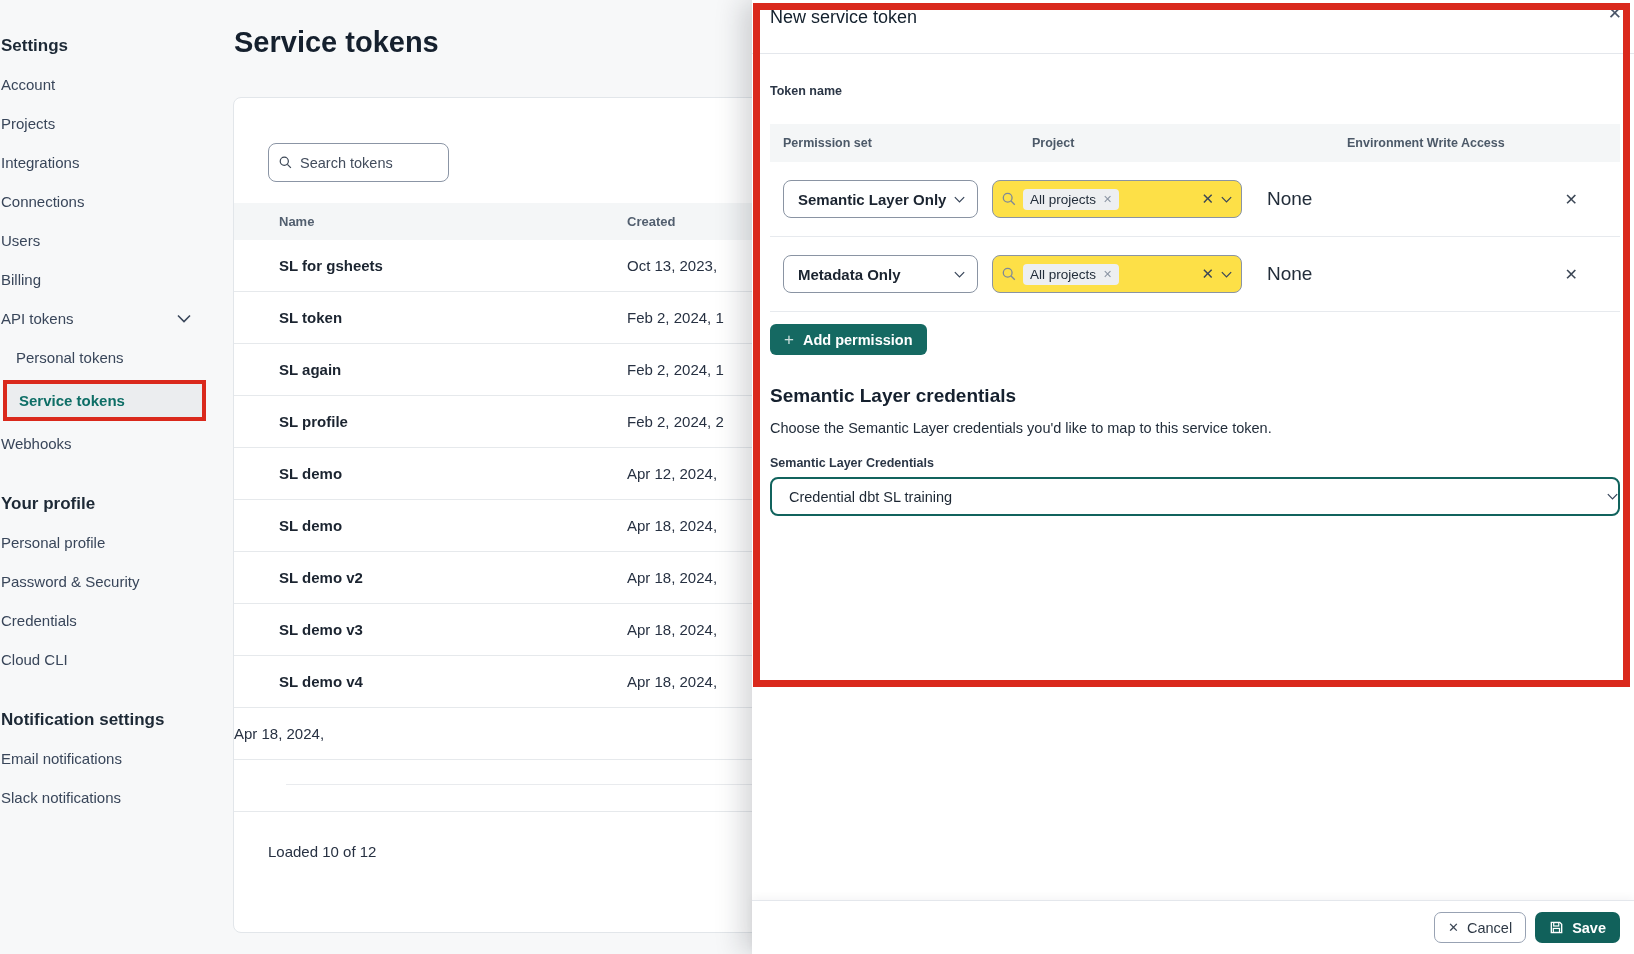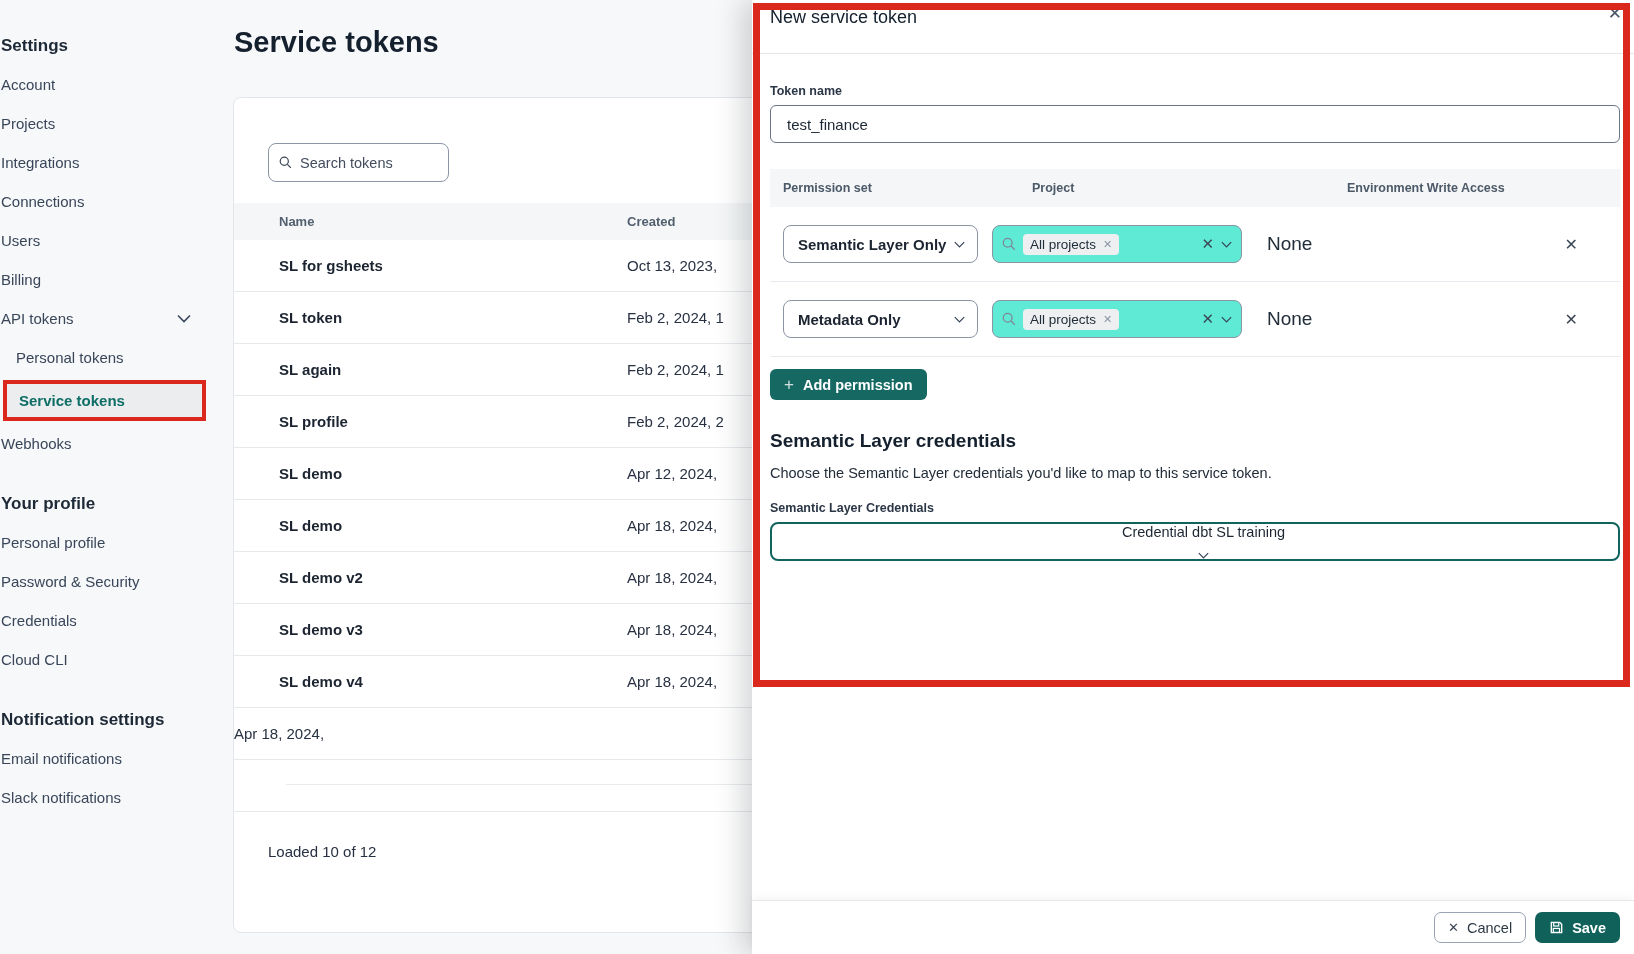--- a/index.html
+++ b/index.html
@@ -81,21 +81,21 @@
   }
   .perm-head .c1 { padding-left:13px; }
   .perm-row { height:75px; align-items:center; border-bottom:1px solid #e7eaee; }
   .perm-row .c1 { padding-left:13px; }
   .perm-select {
     width:195px; height:38px; border:1px solid #8a94a3; border-radius:8px; background:#fff;
     display:flex; align-items:center; justify-content:space-between; padding:0 12px 0 14px;
     font-size:15px; font-weight:bold; color:#1b2430; cursor:pointer;
   }
   .proj-combo {
-    width:250px; height:38px; border:1px solid #8a94a3; border-radius:8px; background:#5eead4;
+    width:250px; height:38px; border:1px solid #8a94a3; border-radius:8px; background:#fde047;
     display:flex; align-items:center; padding:0 9px; gap:7px; cursor:pointer;
   }
   .chip {
     background:#edeff1; border-radius:4px; padding:3px 7px; font-size:13.5px; color:#222d3a;
     display:flex; align-items:center; gap:7px; white-space:nowrap;
   }
   .chip .chip-x { color:#8b95a3; font-size:11px; cursor:pointer; }
   .combo-spacer { flex:1; }
   .xmark { color:#3c4756; font-size:15px; cursor:pointer; }
   .cell-ewa { display:flex; align-items:center; justify-content:space-between; padding-right:42px; }
@@ -107,21 +107,21 @@
     font-size:14.5px; font-weight:bold; font-family:inherit; padding:0 14px;
     display:inline-flex; align-items:center; gap:9px; cursor:pointer;
   }
   .add-btn .plus { font-weight:normal; font-size:17px; color:#cfe0de; }
 
   .sl-heading { margin-top:30px; font-size:19px; font-weight:bold; color:#15202e; }
   .sl-desc { margin-top:13px; font-size:14.5px; color:#222d3a; }
   .sl-select {
     margin-top:7px; height:39px; border:2px solid #11635d; border-radius:8px; background:#fff;
     display:flex; align-items:center; justify-content:space-between; padding:0 0 0 17px;
-    font-size:14.5px; color:#1d2733; cursor:pointer;flex-direction:column;
+    font-size:14.5px; color:#1d2733; cursor:pointer;
   }
 
   .drawer-footer {
     position:absolute; left:0; bottom:0; width:100%; height:54px; background:#fff;
     border-top:1px solid #e4e7ec; display:flex; align-items:center; justify-content:flex-end;
     gap:9px; padding-right:14px; box-shadow:0 -3px 8px rgba(20,30,40,.04);
   }
   .btn-cancel {
     height:31px; background:#fff; border:1px solid #98a2b3; border-radius:7px;
     font-size:14.5px; font-family:inherit; color:#2e3946; padding:0 13px;
@@ -236,21 +236,20 @@
 </section>
 
 <aside class="drawer">
   <div class="drawer-header">
     <div class="drawer-title">New service token</div>
     <div class="drawer-close">✕</div>
   </div>
 
   <div class="drawer-body">
     <div class="field-label">Token name</div>
-    <input class="text-input" type="text" value="test_finance" style="">
 
 
     <div class="perm-grid perm-head">
       <div class="c1">Permission set</div>
       <div class="c2">Project</div>
       <div class="c3">Environment Write Access</div>
     </div>
 
     
     <div class="perm-grid perm-row">

